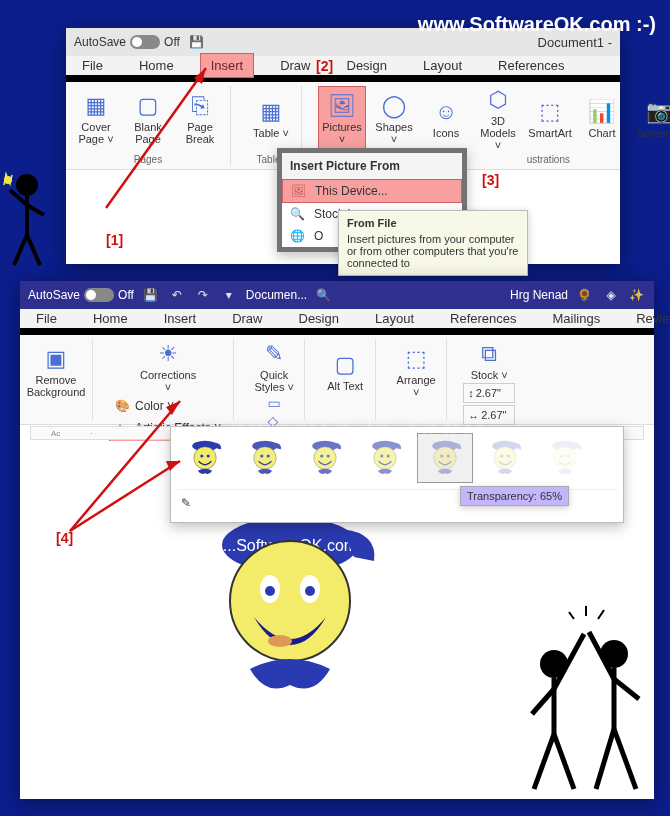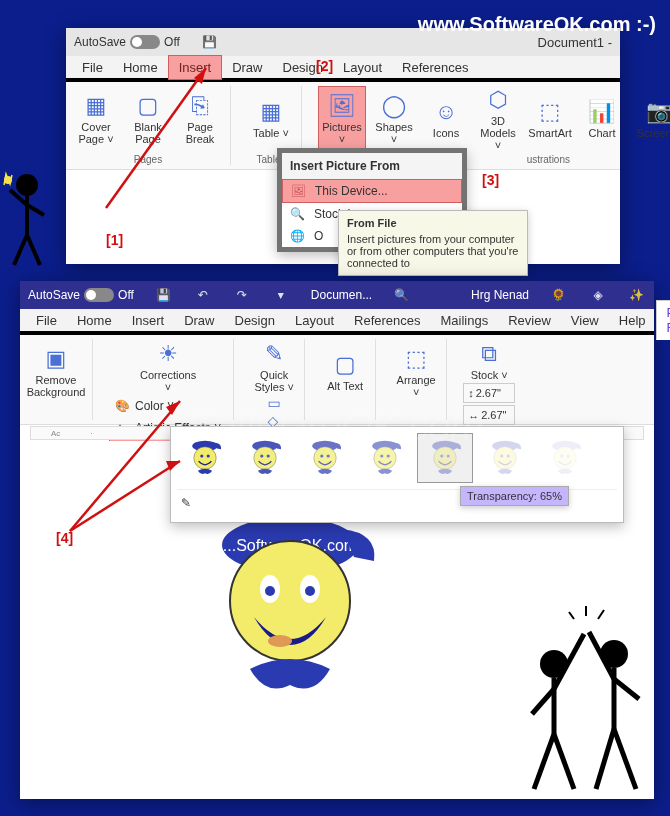--- a/index.html
+++ b/index.html
@@ -28,43 +28,43 @@
   .window {
     position: absolute; background: #fff;
     box-shadow: 0 4px 20px rgba(0,0,0,0.4);
   }
   .win1 { left: 66px; top: 28px; width: 554px; height: 236px; }
   .win2 { left: 20px;  top: 281px; width: 634px; height: 518px; }
 
   
   .titlebar {
     height: 28px; background: #e6e6e6;
-    display: flex; align-items: center; padding: 0 8px; gap: 21px;
+    display: flex; align-items: center; padding: 0 8px; gap: 8px;
     font-size: 12px;
     text-align: center;
   }
   .titlebar.dark { background: #2f2f8f; color: #fff; }
   .autosave { display:flex; align-items:center; gap:4px; }
   .toggle {
     width: 30px; height: 14px; border-radius: 8px;
     background: #888; position: relative;
   }
   .toggle::after {
     content:''; position:absolute; width:10px; height:10px;
     background:#fff; border-radius:50%; top:2px; left:2px;
   }
   .toggle.off::after { left:2px; }
   .qat-icon { width:18px; height:18px; display:flex; align-items:center; justify-content:center; opacity:.85; }
   .spacer { flex: 1; }
   .doc-title { font-size: 13px; }
 
   
   .tabs {
-    display:flex; gap: 0; padding: 0 6px; height: 26px; background: #f3f3f3;
-    border-bottom: 4px solid #000000; align-items:center;
+    display:flex; gap: 16px; padding: 0 6px; height: 26px; background: #f3f3f3;
+    border-bottom: 7px solid #000000; align-items:center;
   }
   .tab {
     padding: 4px 10px; font-size: 13px; cursor: pointer;
   }
   .tab.active { background:#fff; border:1px solid #ccc; border-bottom:1px solid #fff; }
   .tab.highlight { background:#f8a0a0 !important; border:1px solid #d06060; color:#702020; }
   .tab.purple { color:#6b3fd6; }
 
   
   .ribbon {

